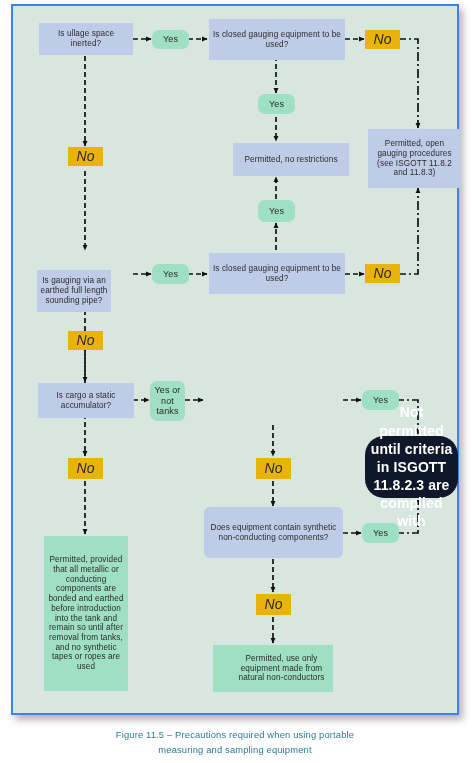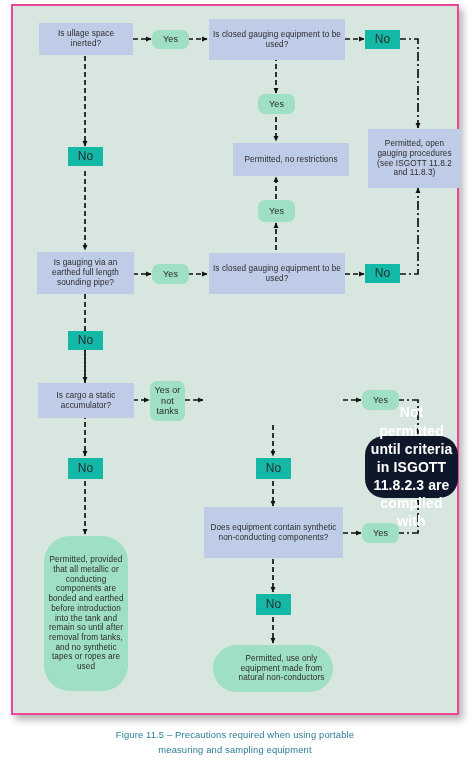--- a/index.html
+++ b/index.html
@@ -20,21 +20,21 @@
   }
 
   
   #panel {
     position: absolute;
     left: 11px;
     top: 4px;
     width: 448px;
     height: 711px;
     background: #d7e6df;
-    border: 2px solid #ec4899;
+    border: 2px solid #3b82f6;
     box-sizing: border-box;
     box-shadow: 4px 5px 7px rgba(90,90,90,0.45);
   }
 
   
   #wires {
     position: absolute;
     left: 0;
     top: 0;
     width: 448px;
@@ -52,22 +52,22 @@
     text-align: center;
     line-height: 1.18;
     color: #2b2b2b;
     padding: 2px 3px;
     letter-spacing: 0.1px;
   }
   .node-text { display: block; width: 100%; }
 
   .q-box   { background: #bfcce8; font-size: 8.2px; }
   .yes-box { background: #9fdfc4; font-size: 9px; border-radius: 7px; }
-  .no-box  { background: #14b8a6; font-size: 12px; }
-  .out-green { background: #9fdfc4; font-size: 8.2px; border-radius: 26px; }
+  .no-box  { background: #eab308; font-size: 14px; font-style: italic; }
+  .out-green { background: #9fdfc4; font-size: 8.2px; }
   .out-blue  { background: #bfcce8; font-size: 8.2px; }
   .out-red   {
     background: #0f172a;
     color: #ffffff;
     font-size: 14px;
     font-weight: bold;
     line-height: 1.3;
     border-radius: 19px;
   }
 
@@ -184,21 +184,21 @@
     </div>
 
     <div class="node out-blue" style="left:220px; top:137px; width:116px; height:33px;">
       <span class="node-text">Permitted, no restrictions</span>
     </div>
 
     <div class="node no-box" style="left:55px; top:141px; width:35px; height:19px;">
       <span class="node-text">No</span>
     </div>
 
-    <div class="node q-box" style="left:24px; top:246px; width:97px; height:42px;justify-content:center;">
+    <div class="node q-box" style="left:24px; top:264px; width:74px; height:42px;justify-content:center;">
       <span class="node-text">Is gauging via an earthed full length sounding pipe?</span>
     </div>
 
     <div class="node yes-box" style="left:139px; top:258px; width:37px; height:20px;">
       <span class="node-text">Yes</span>
     </div>
 
     <div class="node q-box" style="left:196px; top:247px; width:136px; height:41px;">
       <span class="node-text">Is closed gauging equipment to be used?</span>
     </div>
@@ -233,21 +233,21 @@
     </div>
 
     <div class="node no-box" style="left:243px; top:452px; width:35px; height:21px;">
       <span class="node-text">No</span>
     </div>
 
     <div class="node no-box" style="left:55px; top:452px; width:35px; height:21px;">
       <span class="node-text">No</span>
     </div>
 
-    <div class="node q-box" style="left:191px; top:501px; width:139px; height:51px;">
+    <div class="node q-box" style="left:191px; top:501px; width:139px; height:51px;border-radius:6px;">
       <span class="node-text">Does equipment contain synthetic non-conducting components?</span>
     </div>
 
     <div class="node yes-box" style="left:349px; top:517px; width:37px; height:20px;">
       <span class="node-text">Yes</span>
     </div>
 
     <div class="node no-box" style="left:243px; top:588px; width:35px; height:21px;">
       <span class="node-text">No</span>
     </div>

